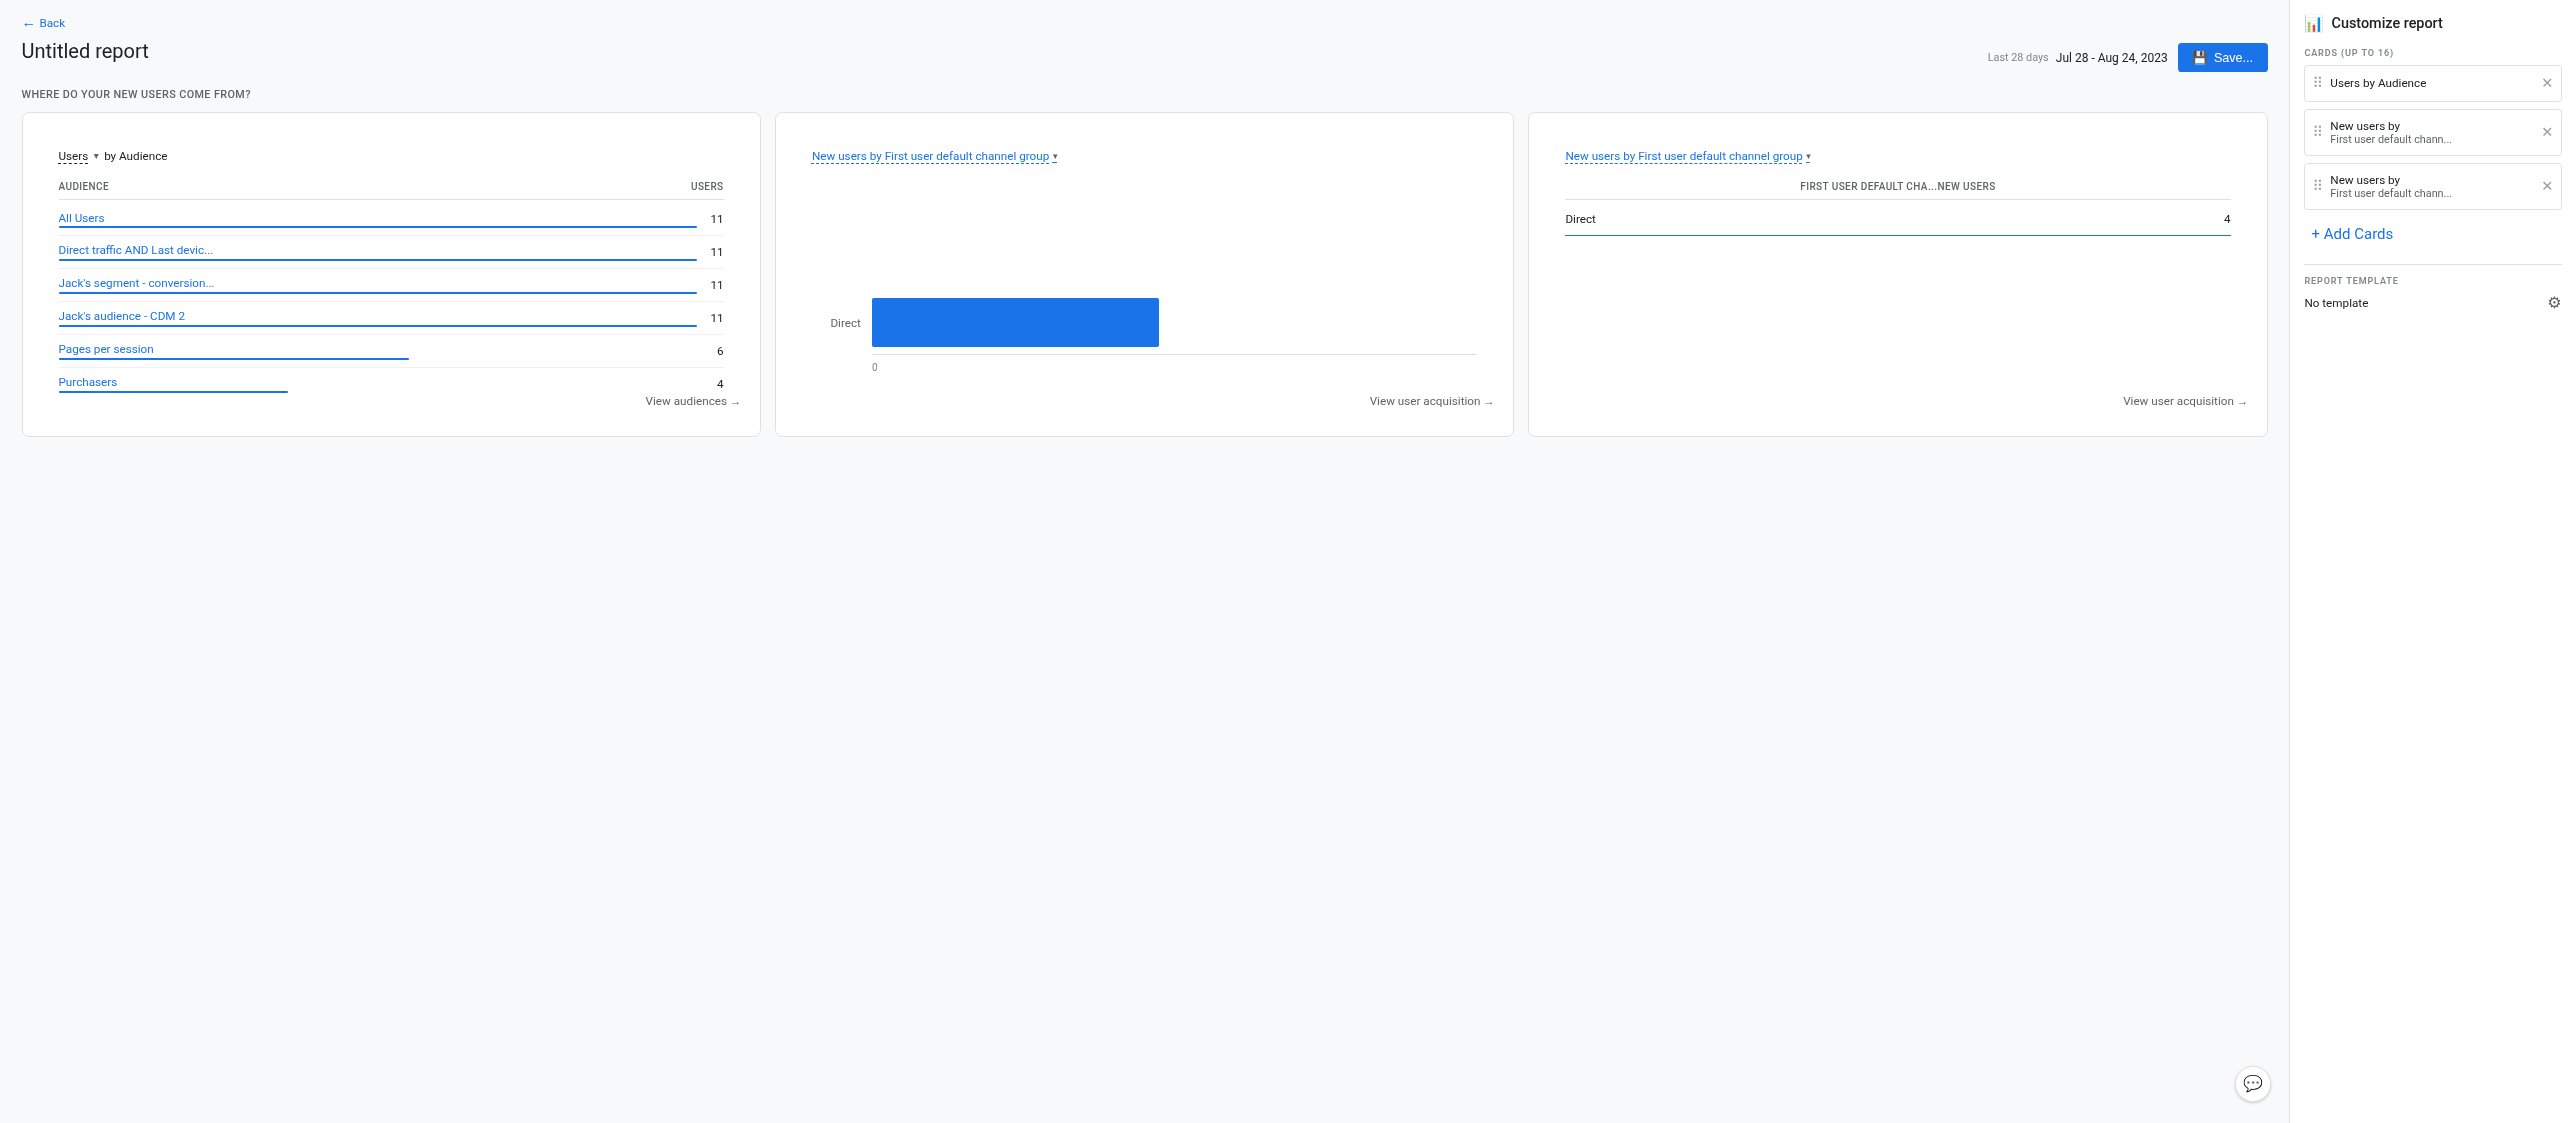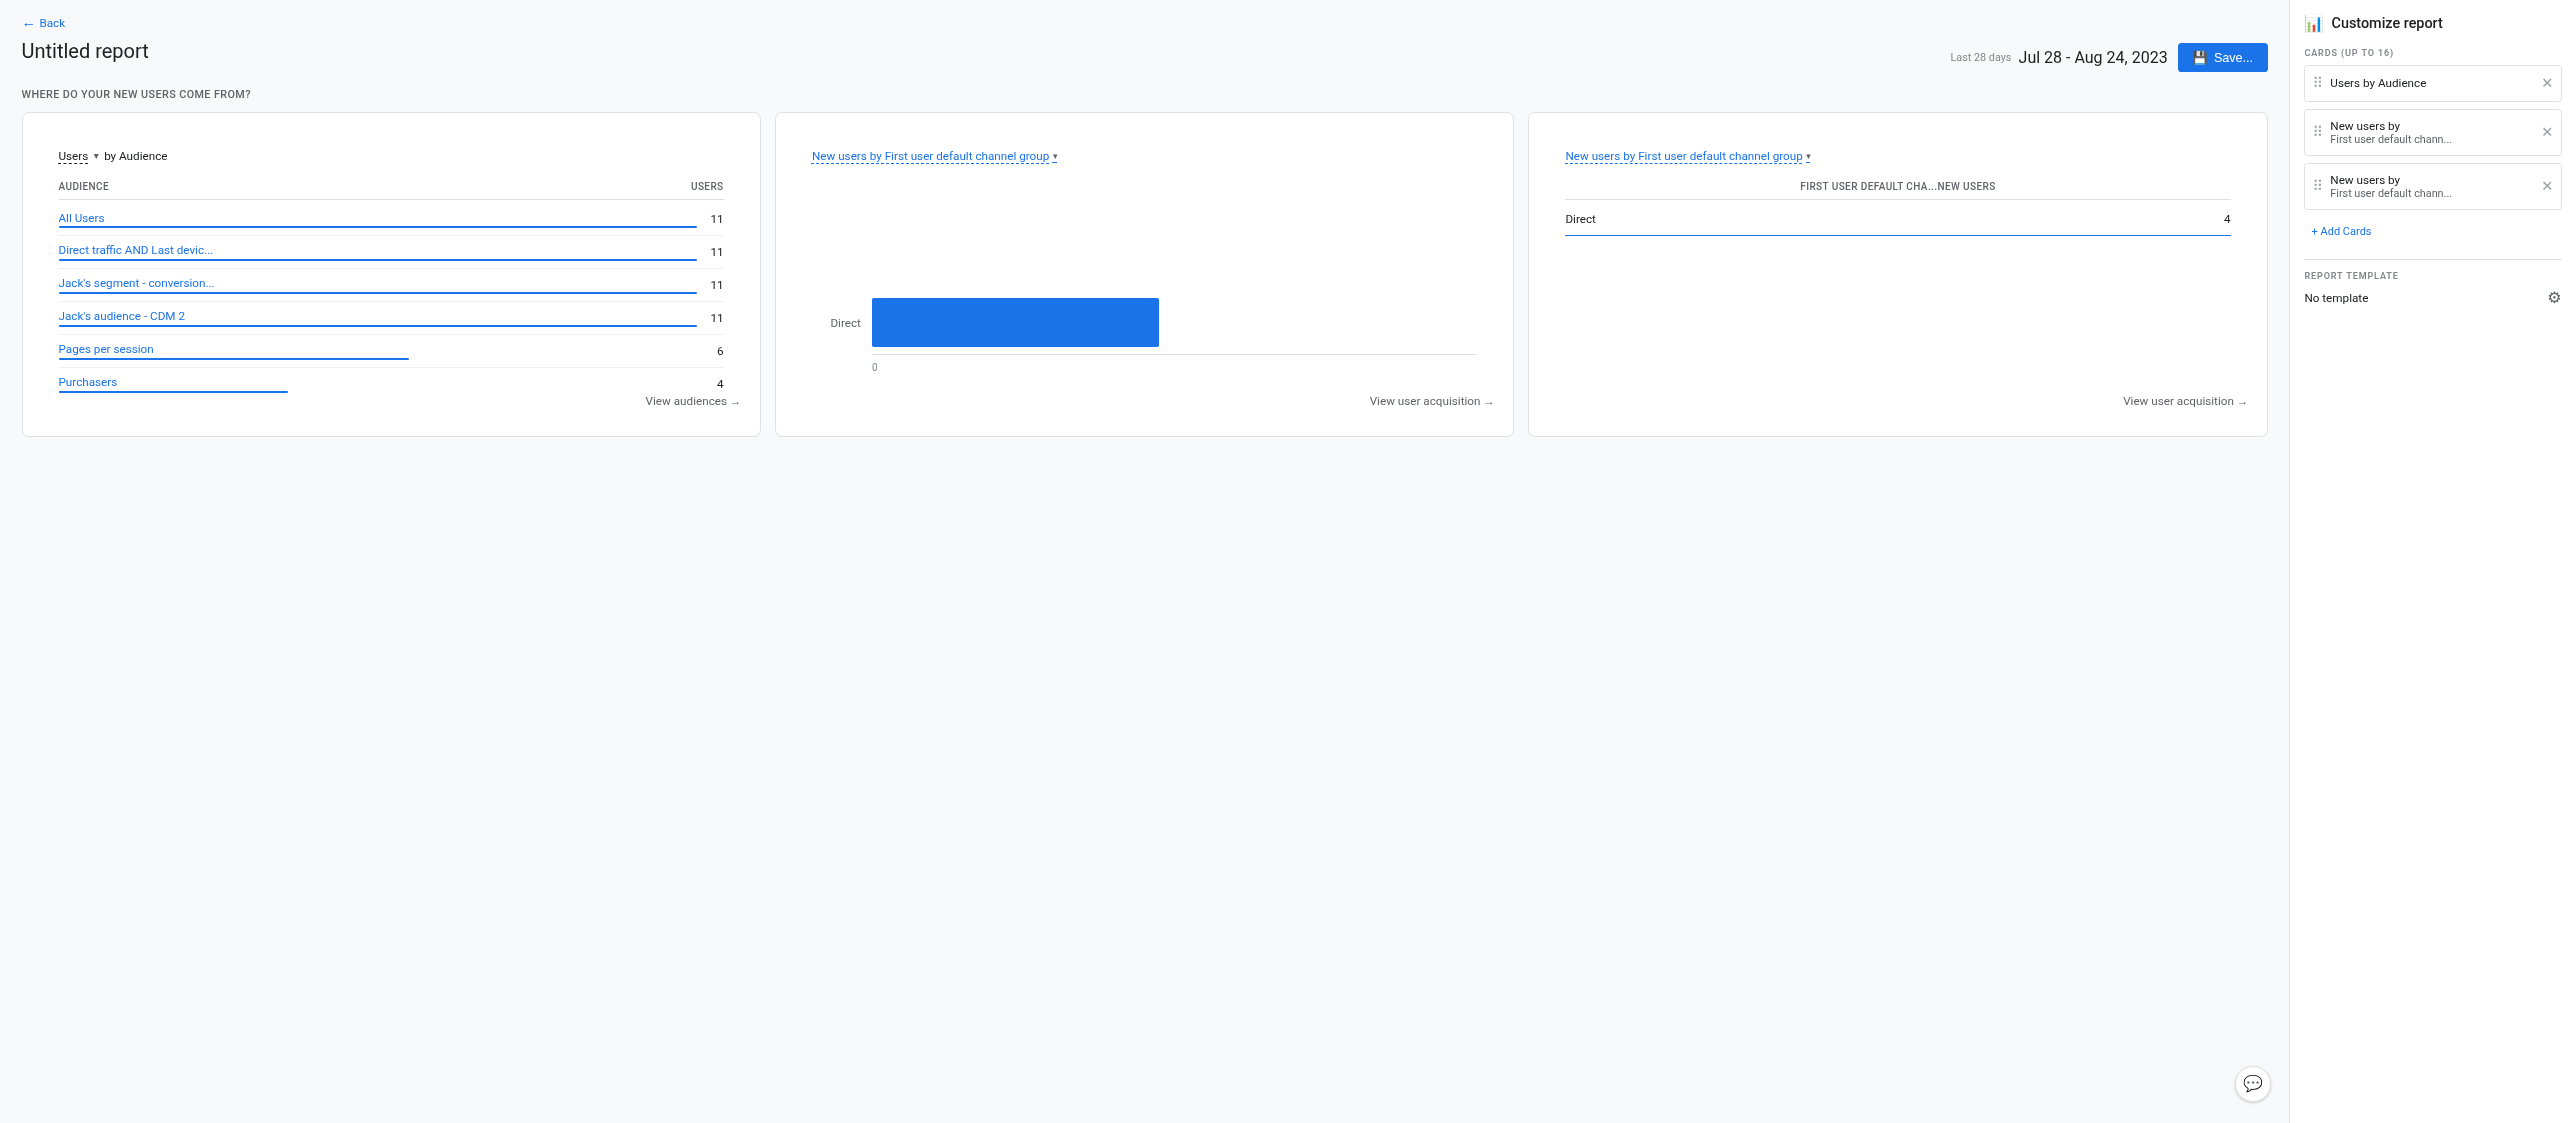--- a/index.html
+++ b/index.html
@@ -262,21 +262,21 @@
     .remove-icon {
       color: #9aa0a6;
       font-size: 14.4px;
       cursor: pointer;
     }
     .add-cards-btn {
       display: flex;
       align-items: center;
       gap: 5.4px;
       color: #1a73e8;
-      font-size: 11px;
+      font-size: 15px;
       cursor: pointer;
       padding: 7.2px;
       margin-bottom: 14.4px;
     }
     .sidebar-divider {
       border: none;
       border-top: 0.9px solid #e0e0e0;
       margin: 10.8px 0;
     }
     .report-template-row {
@@ -331,21 +331,21 @@
   <a class="back-link">
     <span class="back-arrow">←</span>
     <span>Back</span>
   </a>
 
   <div class="top-bar">
     <h1 class="page-title">Untitled report</h1>
     <div style="display:flex;align-items:center;gap:10.8px;">
       <div class="date-range">
         <span class="date-range-label">Last 28 days</span>
-        <span style="color:#202124;font-size:16px;">Jul 28 - Aug 24, 2023</span>
+        <span style="color:#202124;font-size:12px;">Jul 28 - Aug 24, 2023</span>
       </div>
       <button class="save-button">
         <span style="font-size:12.6px;">💾</span>
         <span>Save...</span>
       </button>
     </div>
   </div>
 
   <div class="where-label">WHERE DO YOUR NEW USERS COME FROM?</div>
 

